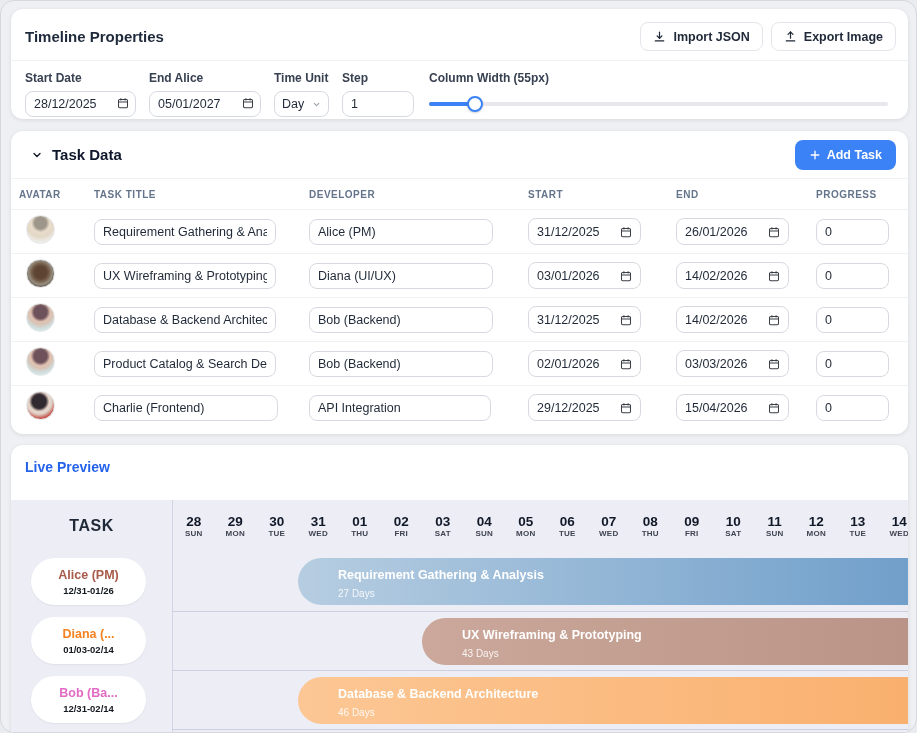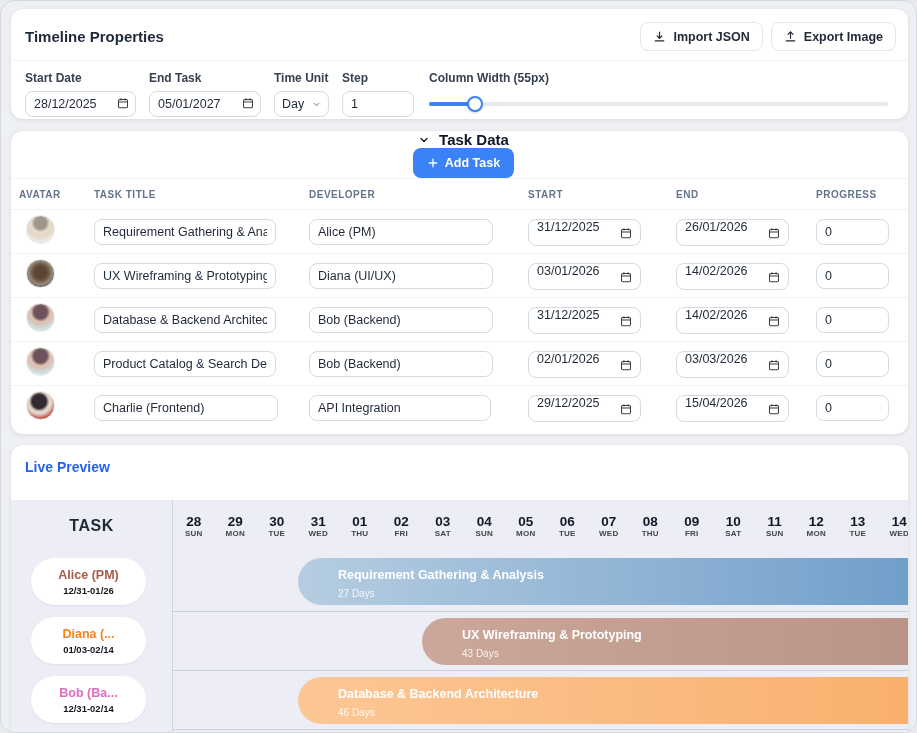--- a/index.html
+++ b/index.html
@@ -35,38 +35,38 @@
   .g-step  { width:72px;  margin-right:15px; }
   .g-slider{ flex:1; margin-right:2px; }
   .slider { position:relative; height:26px; }
   .slider .track { position:absolute; left:0; right:0; top:11px; height:4px; border-radius:2px; background:#e6e8ec; }
   .slider .fill  { position:absolute; left:0; top:11px; height:4px; border-radius:2px; background:#3b82f6; }
   .slider .thumb { position:absolute; top:5px; width:16px; height:16px; border-radius:50%;
                    background:#fff; border:2px solid #3b82f6; box-shadow:0 1px 2px rgba(0,0,0,.18); cursor:pointer; }
 
   
   #panel-tasks { top:130px; height:303px; overflow:hidden; }
-  .p2-header { display:flex; align-items:center; height:48px; padding:0 12px 0 20px; border-bottom:1px solid #f0f1f4;flex-direction:column; }
+  .p2-header { display:flex; align-items:center; height:48px; padding:0 12px 0 20px; border-bottom:1px solid #f0f1f4; }
   .p2-title-wrap { display:flex; align-items:center; gap:9px; flex:1; }
   .p2-title { font-size:15px; font-weight:700; color:#0f172a; }
   .btn-primary { display:inline-flex; align-items:center; gap:6px; height:30px; padding:0 14px;
                  background:#3b82f6; color:#fff; border:none; border-radius:8px; font-size:12.5px;
                  font-weight:600; cursor:pointer; font-family:inherit; }
   .t-grid { display:grid; grid-template-columns:65px 205px 209px 138px 130px 101px 1fr;
             align-items:center; padding-left:8px;gap:10px; }
   .t-colhead { height:30px; }
   .t-colhead .th { font-size:10px; font-weight:700; color:#64748b; letter-spacing:.5px; }
   .t-row { height:44px; border-top:1px solid #f0f1f4; }
   .avatar { width:29px; height:29px; border-radius:50%; display:inline-block; border:1px solid #e5e7ea; margin-left:7px; }
   .av1 { background:radial-gradient(circle at 50% 26%, #9e968a 0 24%, #e9dccb 38%, #e3d7c6 56%, #efeeea 80%); }
   .av2 { background:radial-gradient(circle at 50% 46%, #5d4433 0 30%, #77604c 45%, #958d80 60%, #55493c 80%, #857e72 100%); }
   .av3, .av4 { background:radial-gradient(circle at 50% 30%, #6d525c 0 28%, #e2c3b2 42%, #d8c2b4 52%, #cfe0e0 72%, #edf2f1 100%); }
   .av5 { background:radial-gradient(circle at 45% 35%, #322a31 0 30%, #e9d6ca 44%, #ded0c6 55%, #bf3a30 78%, #d8d5d2 95%); }
   .w-title { width:182px; } .w-dev { width:184px; } .w-date { width:113px; } .w-prog { width:73px; }
-  .date-field { display:inline-flex; justify-content:space-between; height:27px;
+  .date-field { display:inline-flex; align-items:center; justify-content:space-between; height:27px;
                 border:1px solid #d6dae0; border-radius:8px; padding:0 8px; font-size:12.5px; color:#1f2937; background:#fff; }
   .del-cell { display:flex; justify-content:flex-end; padding-right:12px; }
   .btn-del { width:30px; height:30px; border:none; border-radius:8px; background:#dc1c2e;
              display:flex; align-items:center; justify-content:center; cursor:pointer; }
 
   
   #panel-preview { top:444px; height:380px; overflow:hidden; }
   .p3-title { font-size:14px; font-weight:700; color:#2563eb; padding:14px 14px 25px 14px; }
   .gantt { background:#ecedf5; }
   .g-header { display:flex; height:52px; }
@@ -130,21 +130,21 @@
           <input class="inp" value="28/12/2025" style="">
           <span class="cal icon">
             <svg width="12" height="12" viewBox="0 0 16 16" fill="none" stroke="#3a3f46" stroke-width="1.4">
                 <rect x="2" y="3.2" width="12" height="11" rx="1.6"></rect>
                 <path d="M2 6.6h12M5.2 1.6v3M10.8 1.6v3"></path>
               </svg>
           </span>
         </span>
       </div>
       <div class="fgroup g-end">
-        <span class="flabel">End Task</span>
+        <span class="flabel">End Alice</span>
         <span class="date-wrap">
           <input class="inp" value="05/01/2027" style="">
           <span class="cal icon">
             <svg width="12" height="12" viewBox="0 0 16 16" fill="none" stroke="#3a3f46" stroke-width="1.4">
                 <rect x="2" y="3.2" width="12" height="11" rx="1.6"></rect>
                 <path d="M2 6.6h12M5.2 1.6v3M10.8 1.6v3"></path>
               </svg>
           </span>
         </span>
       </div>

